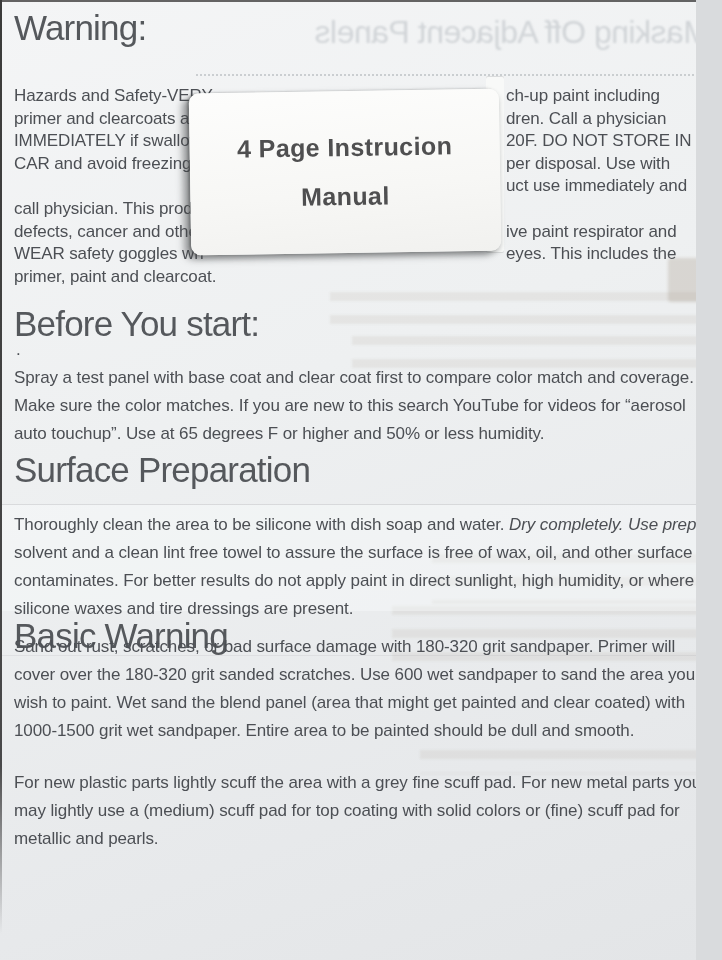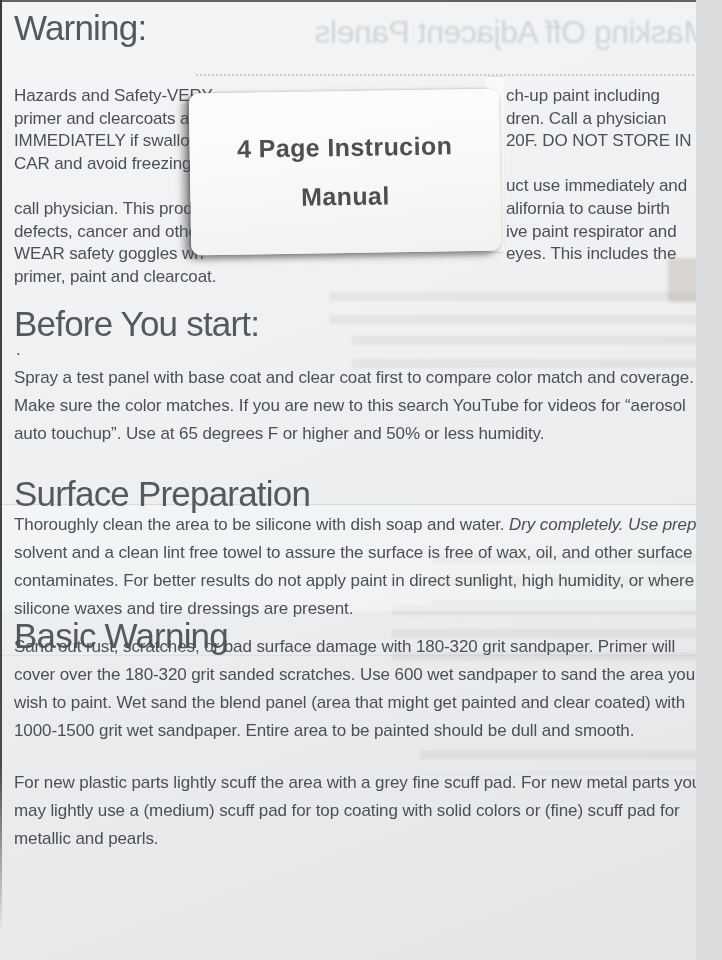--- a/index.html
+++ b/index.html
@@ -77,27 +77,27 @@
     <div class="wline">
       <span>primer and clearcoats ar</span>
       <span class="wr">dren. Call a physician</span>
     </div>
     <div class="wline">
       <span>IMMEDIATELY if swallow</span>
       <span class="wr">20F. DO NOT STORE IN</span>
     </div>
     <div class="wline">
       <span>CAR and avoid freezing.</span>
+      <span class="wr">per disposal. Use with</span>
     </div>
     <div class="wline">
       <span class="wr">uct use immediately and</span>
     </div>
     <div class="wline">
       <span>call physician. This produ</span>
-      <span class="wr">alifornia to cause birth</span>
     </div>
     <div class="wline">
       <span>defects, cancer and othe</span>
       <span class="wr">ive paint respirator and</span>
     </div>
     <div class="wline">
       <span>WEAR safety goggles wh</span>
       <span class="wr">eyes. This includes the</span>
     </div>
     <div class="wline">primer, paint and clearcoat.</div>
@@ -106,21 +106,21 @@
   <div class="backing"></div>
   <div class="sticker">
     <div class="sl">4 Page Instrucion</div>
     <div class="sl">Manual</div>
   </div>
 
   <div class="h1" style="top:304px;">Before You start:</div>
   <div class="stray-dot">.</div>
   <div class="para" style="top:364px;">Spray a test panel with base coat and clear coat first to compare color match and coverage. Make sure the color matches.  If you are new to this search YouTube for videos for “aerosol auto touchup”.  Use at 65 degrees F or higher and 50% or less humidity.</div>
 
-  <div class="h1" style="top:450px;margin-top:24px;">Surface Preparation</div>
+  <div class="h1" style="top:450px;">Surface Preparation</div>
   <div class="para" style="top:511px;">
     <span>Thoroughly clean the area to be silicone with dish soap and water.  </span><span class="it">Dry completely. Use prep</span><span> solvent and a clean lint free towel to assure the surface is free of wax, oil, and other surface contaminates. For better results do not apply paint in direct sunlight, high humidity, or where silicone waxes and tire dressings are present.</span>
   </div>
 
   <div class="h1" style="top:616px;">Basic Warning</div>
   <div class="para" style="top:633px;">Sand out rust, scratches, or bad surface damage with 180-320 grit sandpaper. Primer will cover over the 180-320 grit sanded scratches. Use 600 wet sandpaper to sand the area you wish to paint. Wet sand the blend panel (area that might get painted and clear coated) with 1000-1500 grit wet sandpaper. Entire area to be painted should be dull and smooth.</div>
   <div class="para" style="top:769px;">For new plastic parts lightly scuff the area with a grey fine scuff pad. For new metal parts you may lightly use a (medium) scuff pad for top coating with solid colors or (fine) scuff pad for metallic and pearls.</div>
 
   <div class="top-edge"></div>
   <div class="left-edge"></div>

